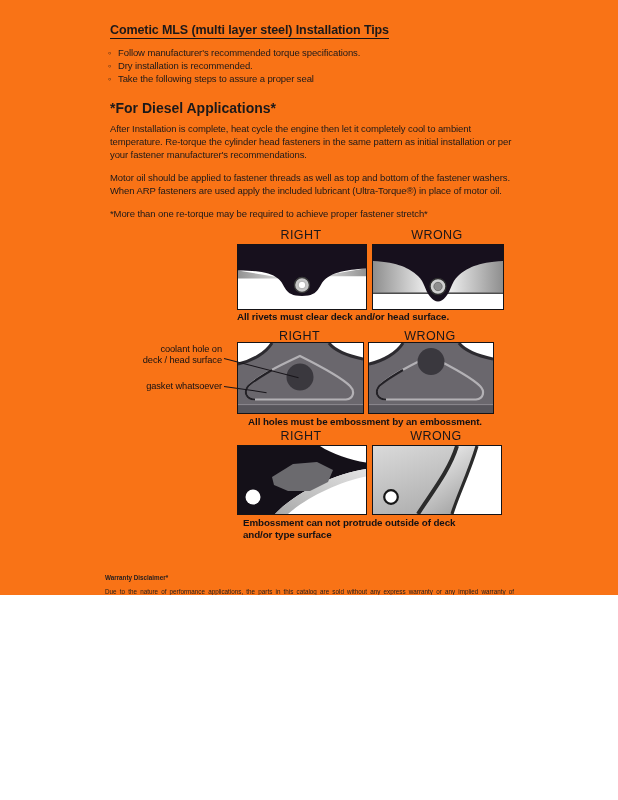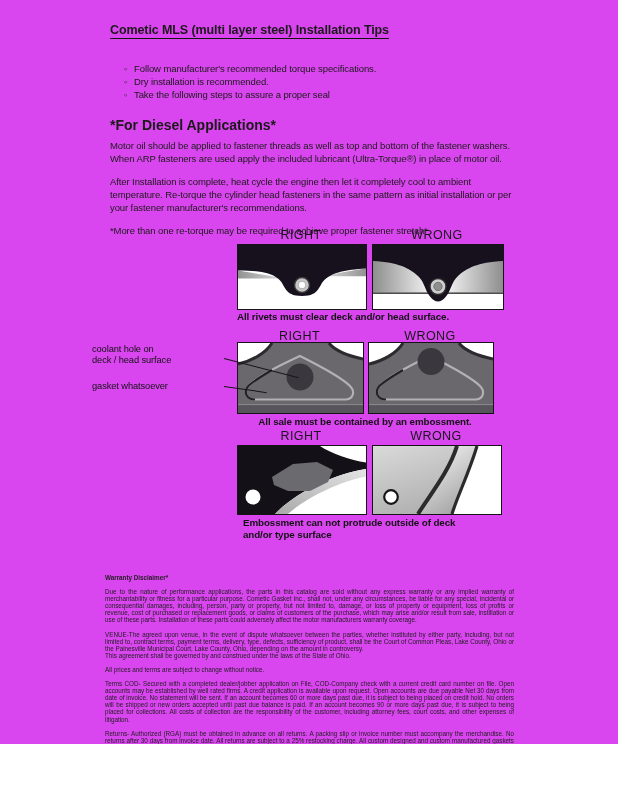--- a/index.html
+++ b/index.html
@@ -1,38 +1,38 @@
 <!DOCTYPE html>
 <html><head>
 <meta charset="utf-8">
 <style>
   html,body{margin:0;padding:0;background:#ffffff;}
-  .page{position:relative;width:618px;height:744px;background:#d946ef;
+  .page{position:relative;width:618px;height:595px;background:#f97316;
         font-family:"Liberation Sans",sans-serif;color:#1c191a;overflow:hidden;}
 
   
   .main{position:absolute;left:110px;top:20px;width:406px;}
   .title{font-size:12.5px;font-weight:bold;letter-spacing:-0.1px;display:inline-block;
          border-bottom:1.6px solid #151213;padding-bottom:1px;margin:0 0 7px 0;}
-  .tips{list-style:none;margin:16px;padding:0;font-size:9.5px;line-height:13px;letter-spacing:-0.1px;}
+  .tips{list-style:none;margin:0;padding:0;font-size:9.5px;line-height:13px;letter-spacing:-0.1px;}
   .tips li{position:relative;padding-left:8px;}
   .tips li::before{content:"◦";position:absolute;left:-2px;top:0;}
   .tips.sub{margin-left:18px;}
   .tips.sub li::before{content:"•";}
   .diesel-heading{font-size:14px;font-weight:bold;margin:15px 0 6px 0;}
   .para{font-size:9.5px;line-height:13px;letter-spacing:-0.1px;margin:0 0 10px 0;}
 
   
   .diag-label{position:absolute;font-size:12.5px;font-weight:500;letter-spacing:0.4px;
               text-align:center;color:#19161a;}
   .diag-box{position:absolute;border:1.6px solid #151316;line-height:0;background:#fff;}
   .caption{position:absolute;font-size:9.8px;font-weight:bold;letter-spacing:-0.1px;
            color:#141114;line-height:11.5px;}
   .caption.center{text-align:center;}
-  .side-label{position:absolute;font-size:9.3px;letter-spacing:-0.1px;text-align:left;
+  .side-label{position:absolute;font-size:9.3px;letter-spacing:-0.1px;text-align:right;
               line-height:11px;color:#141114;}
   .leader{position:absolute;height:1.1px;background:#18151a;transform-origin:0 50%;z-index:3;}
 
   
   .disclaimer{position:absolute;left:105px;top:574px;width:409px;font-size:6.3px;
               line-height:7.1px;color:#201d1f;text-align:justify;}
   .disclaimer p{margin:0 0 7px 0;}
   .disclaimer p.tight{margin:0;}
   .disc-heading{font-weight:bold;margin:0 0 7px 0;font-size:6.3px;text-align:left;}
 
@@ -46,22 +46,22 @@
 
   <div class="main">
     <h1 class="title">Cometic MLS (multi layer steel) Installation Tips</h1>
     <ul class="tips">
       <li>Follow manufacturer's recommended torque specifications.</li>
       <li>Dry installation is recommended.</li>
       <li>Take the following steps to assure a proper seal</li>
     </ul>
 
     <div class="diesel-heading">*For Diesel Applications*</div>
+    <p class="para">After Installation is complete, heat cycle the engine then let it completely cool to ambient temperature. Re-torque the cylinder head fasteners in the same pattern as initial installation or per your fastener manufacturer's recommendations.</p>
     <p class="para">Motor oil should be applied to fastener threads as well as top and bottom of the fastener washers. When ARP fasteners are used apply the included lubricant (Ultra-Torque®) in place of motor oil.</p>
-    <p class="para">After Installation is complete, heat cycle the engine then let it completely cool to ambient temperature. Re-torque the cylinder head fasteners in the same pattern as initial installation or per your fastener manufacturer's recommendations.</p>
     <p class="para">*More than one re-torque may be required to achieve proper fastener stretch*</p>
   </div>
 
   <div class="diag-label" style="left:237px;top:228px;width:128px;">RIGHT</div>
   <div class="diag-label" style="left:372px;top:228px;width:130px;">WRONG</div>
 
   <div class="diag-box" style="left:237px;top:244px;">
     <svg width="128" height="64" viewBox="0 0 128 64">
       <defs>
         <linearGradient id="r1r-wl" x1="0" y1="0" x2="1" y2="0">
@@ -138,21 +138,21 @@
       <path d="M90,0 H124 V16 C110,13 96,8 90,0 Z" fill="#ffffff"></path>
       <path d="M90,0 C96,8 110,13 124,16" stroke="#2c2a2f" stroke-width="3" fill="none"></path>
       <path d="M61,13 C79,22 102,34 111,43 C116,48 115,55.5 107,56.5 L17,56.5 C9,56.5 5.5,50 9.5,44 C19,33 44,21 61,13 Z" fill="none" stroke="#b3b1b5" stroke-width="2.2"></path>
       <path d="M34,27 C22,34 12,41 9.5,44 C5.5,50 9,56.5 17,56.5" fill="none" stroke="#232126" stroke-width="2.2"></path>
       <circle cx="62" cy="18.5" r="13.5" fill="#3a383e"></circle>
       <rect x="0" y="61.2" width="124" height="1" fill="#8f8d93"></rect>
       <rect x="0" y="62.2" width="124" height="7.8" fill="#57555b"></rect>
     </svg>
   </div>
 
-  <div class="caption center" style="left:237px;top:416px;width:256px;">All sale must be contained by an embossment.</div>
+  <div class="caption center" style="left:237px;top:416px;width:256px;">All holes must be embossment by an embossment.</div>
 
   <div class="diag-label" style="left:237px;top:429px;width:128px;">RIGHT</div>
   <div class="diag-label" style="left:372px;top:429px;width:128px;">WRONG</div>
 
   <div class="diag-box" style="left:237px;top:445px;">
     <svg width="128" height="68" viewBox="0 0 128 68">
       <defs>
         <linearGradient id="r3r-g" x1="0" y1="1" x2="1" y2="0">
           <stop offset="0" stop-color="#a9a9a9"></stop>
             <stop offset="1" stop-color="#e4e4e4"></stop>

